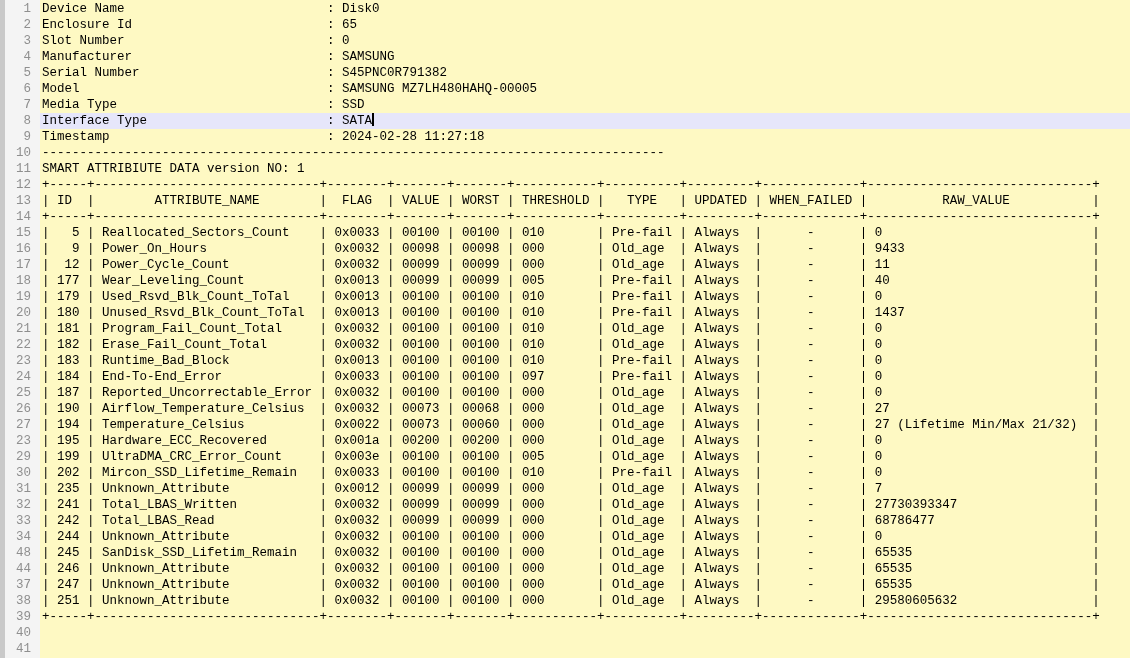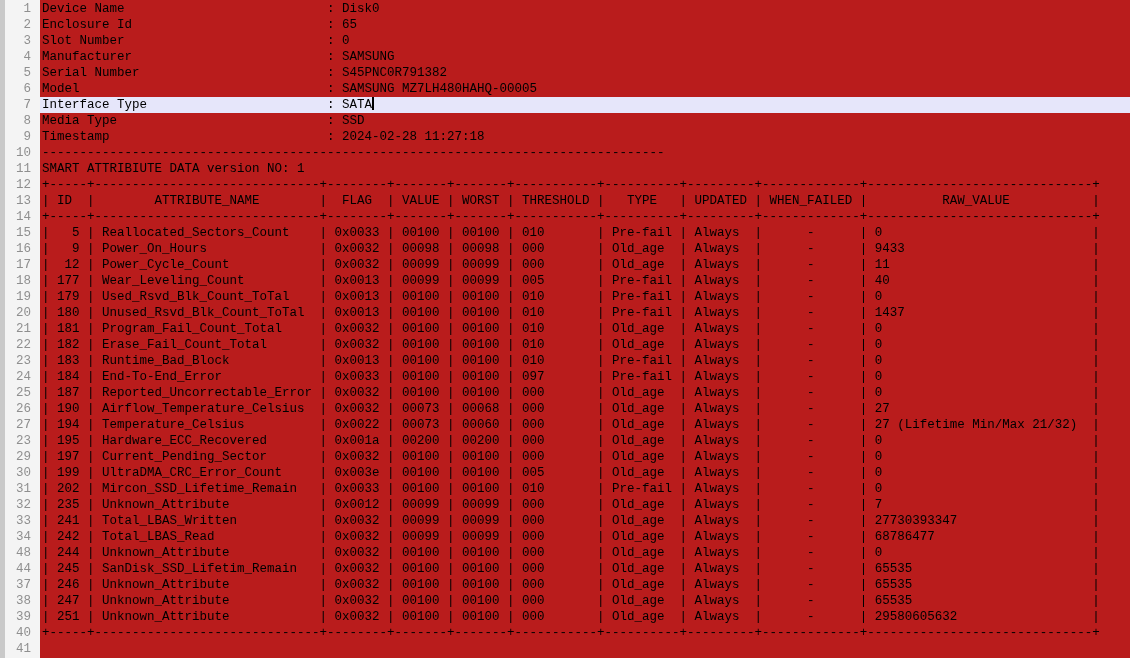--- a/index.html
+++ b/index.html
@@ -32,21 +32,21 @@
     user-select:none;
   }
   .ln{
     height:16px;
     line-height:16px;
     padding-right:9px;
   }
   .content{
     flex:1 1 auto;
     padding-top:1px;
-    background:#b91c1c;
+    background:#fef9c3;
     overflow:hidden;
   }
   .line{
     height:16px;
     line-height:16px;
     white-space:pre;
     padding-left:2px;
   }
   .line.current{
     background:var(--hl,#e6e6fa);
@@ -107,43 +107,42 @@
       <div class="ln">40</div>
       <div class="ln">41</div>
     </div>
   <div class="content">
       <div class="line"><span class="txt">Device Name                           : Disk0</span></div>
       <div class="line"><span class="txt">Enclosure Id                          : 65</span></div>
       <div class="line"><span class="txt">Slot Number                           : 0</span></div>
       <div class="line"><span class="txt">Manufacturer                          : SAMSUNG</span></div>
       <div class="line"><span class="txt">Serial Number                         : S45PNC0R791382</span></div>
       <div class="line"><span class="txt">Model                                 : SAMSUNG MZ7LH480HAHQ-00005</span></div>
+      <div class="line"><span class="txt">Media Type                            : SSD</span></div>
       <div class="line current"><span class="txt">Interface Type                        : SATA</span><span class="caret"></span></div>
-      <div class="line"><span class="txt">Media Type                            : SSD</span></div>
       <div class="line"><span class="txt">Timestamp                             : 2024-02-28 11:27:18</span></div>
       <div class="line"><span class="txt">-----------------------------------------------------------------------------------</span></div>
       <div class="line"><span class="txt">SMART ATTRIBIUTE DATA version NO: 1</span></div>
       <div class="line"><span class="txt">+-----+------------------------------+--------+-------+-------+-----------+----------+---------+-------------+------------------------------+</span></div>
       <div class="line"><span class="txt">| ID  |        ATTRIBUTE_NAME        |  FLAG  | VALUE | WORST | THRESHOLD |   TYPE   | UPDATED | WHEN_FAILED |          RAW_VALUE           |</span></div>
       <div class="line"><span class="txt">+-----+------------------------------+--------+-------+-------+-----------+----------+---------+-------------+------------------------------+</span></div>
       <div class="line"><span class="txt">|   5 | Reallocated_Sectors_Count    | 0x0033 | 00100 | 00100 | 010       | Pre-fail | Always  |      -      | 0                            |</span></div>
       <div class="line"><span class="txt">|   9 | Power_On_Hours               | 0x0032 | 00098 | 00098 | 000       | Old_age  | Always  |      -      | 9433                         |</span></div>
       <div class="line"><span class="txt">|  12 | Power_Cycle_Count            | 0x0032 | 00099 | 00099 | 000       | Old_age  | Always  |      -      | 11                           |</span></div>
       <div class="line"><span class="txt">| 177 | Wear_Leveling_Count          | 0x0013 | 00099 | 00099 | 005       | Pre-fail | Always  |      -      | 40                           |</span></div>
       <div class="line"><span class="txt">| 179 | Used_Rsvd_Blk_Count_ToTal    | 0x0013 | 00100 | 00100 | 010       | Pre-fail | Always  |      -      | 0                            |</span></div>
       <div class="line"><span class="txt">| 180 | Unused_Rsvd_Blk_Count_ToTal  | 0x0013 | 00100 | 00100 | 010       | Pre-fail | Always  |      -      | 1437                         |</span></div>
       <div class="line"><span class="txt">| 181 | Program_Fail_Count_Total     | 0x0032 | 00100 | 00100 | 010       | Old_age  | Always  |      -      | 0                            |</span></div>
       <div class="line"><span class="txt">| 182 | Erase_Fail_Count_Total       | 0x0032 | 00100 | 00100 | 010       | Old_age  | Always  |      -      | 0                            |</span></div>
       <div class="line"><span class="txt">| 183 | Runtime_Bad_Block            | 0x0013 | 00100 | 00100 | 010       | Pre-fail | Always  |      -      | 0                            |</span></div>
       <div class="line"><span class="txt">| 184 | End-To-End_Error             | 0x0033 | 00100 | 00100 | 097       | Pre-fail | Always  |      -      | 0                            |</span></div>
       <div class="line"><span class="txt">| 187 | Reported_Uncorrectable_Error | 0x0032 | 00100 | 00100 | 000       | Old_age  | Always  |      -      | 0                            |</span></div>
       <div class="line"><span class="txt">| 190 | Airflow_Temperature_Celsius  | 0x0032 | 00073 | 00068 | 000       | Old_age  | Always  |      -      | 27                           |</span></div>
       <div class="line"><span class="txt">| 194 | Temperature_Celsius          | 0x0022 | 00073 | 00060 | 000       | Old_age  | Always  |      -      | 27 (Lifetime Min/Max 21/32)  |</span></div>
       <div class="line"><span class="txt">| 195 | Hardware_ECC_Recovered       | 0x001a | 00200 | 00200 | 000       | Old_age  | Always  |      -      | 0                            |</span></div>
-      <div class="line"><span class="txt">| 197 | Current_Pending_Sector       | 0x0032 | 00100 | 00100 | 000       | Old_age  | Always  |      -      | 0                            |</span></div>
       <div class="line"><span class="txt">| 199 | UltraDMA_CRC_Error_Count     | 0x003e | 00100 | 00100 | 005       | Old_age  | Always  |      -      | 0                            |</span></div>
       <div class="line"><span class="txt">| 202 | Mircon_SSD_Lifetime_Remain   | 0x0033 | 00100 | 00100 | 010       | Pre-fail | Always  |      -      | 0                            |</span></div>
       <div class="line"><span class="txt">| 235 | Unknown_Attribute            | 0x0012 | 00099 | 00099 | 000       | Old_age  | Always  |      -      | 7                            |</span></div>
       <div class="line"><span class="txt">| 241 | Total_LBAS_Written           | 0x0032 | 00099 | 00099 | 000       | Old_age  | Always  |      -      | 27730393347                  |</span></div>
       <div class="line"><span class="txt">| 242 | Total_LBAS_Read              | 0x0032 | 00099 | 00099 | 000       | Old_age  | Always  |      -      | 68786477                     |</span></div>
       <div class="line"><span class="txt">| 244 | Unknown_Attribute            | 0x0032 | 00100 | 00100 | 000       | Old_age  | Always  |      -      | 0                            |</span></div>
       <div class="line"><span class="txt">| 245 | SanDisk_SSD_Lifetim_Remain   | 0x0032 | 00100 | 00100 | 000       | Old_age  | Always  |      -      | 65535                        |</span></div>
       <div class="line"><span class="txt">| 246 | Unknown_Attribute            | 0x0032 | 00100 | 00100 | 000       | Old_age  | Always  |      -      | 65535                        |</span></div>
       <div class="line"><span class="txt">| 247 | Unknown_Attribute            | 0x0032 | 00100 | 00100 | 000       | Old_age  | Always  |      -      | 65535                        |</span></div>
       <div class="line"><span class="txt">| 251 | Unknown_Attribute            | 0x0032 | 00100 | 00100 | 000       | Old_age  | Always  |      -      | 29580605632                  |</span></div>

